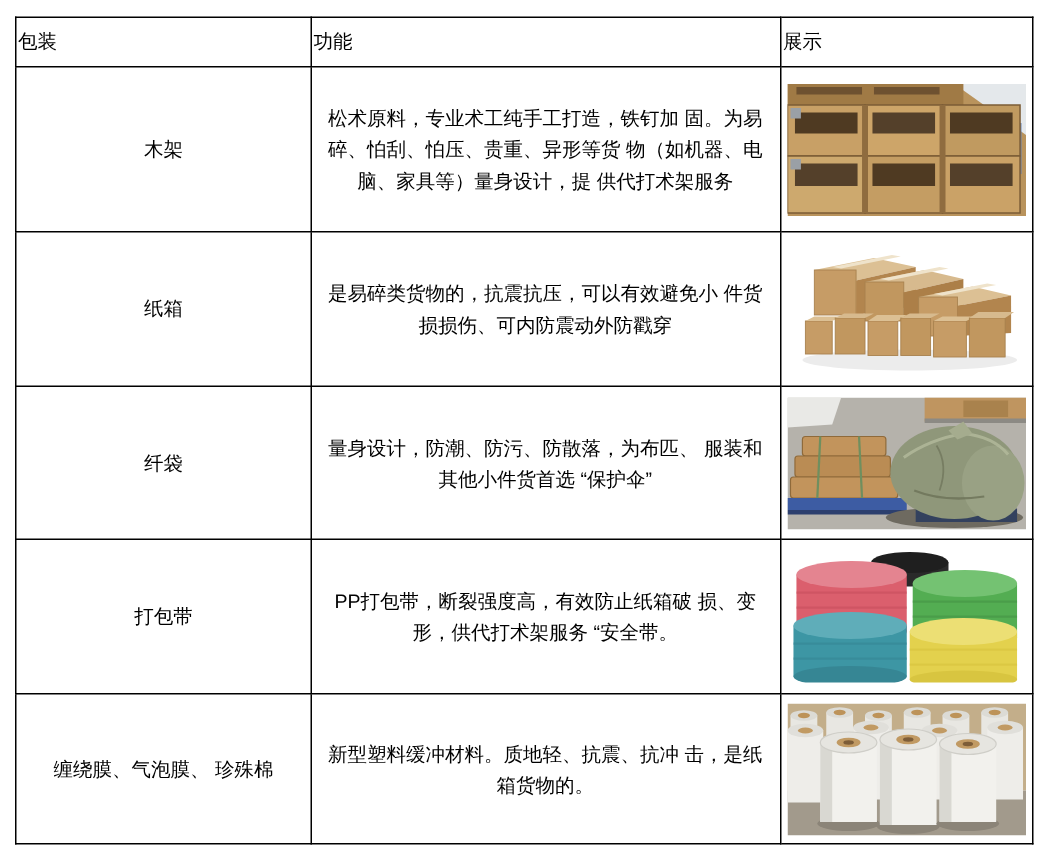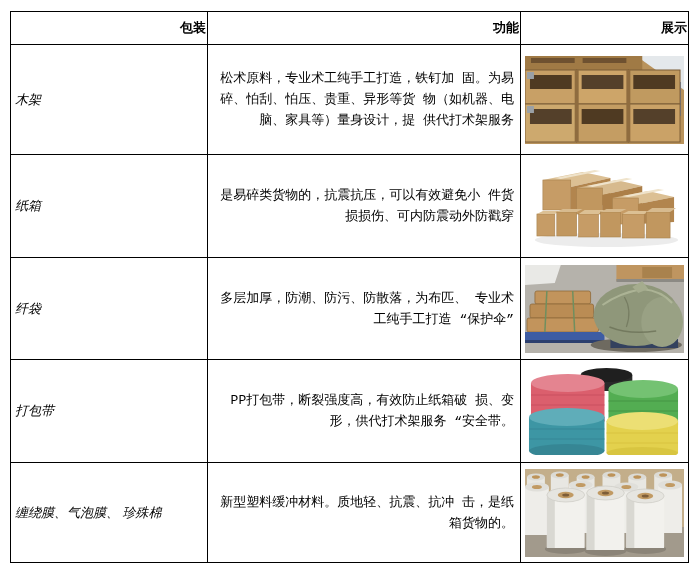--- a/index.html
+++ b/index.html
@@ -12,28 +12,28 @@
     position:absolute;left:10px;top:11px;
     border-collapse:collapse;table-layout:fixed;
   }
   .pack-table col.c1{width:197px;}
   .pack-table col.c2{width:313px;}
   .pack-table col.c3{width:168px;}
   .pack-table th,.pack-table td{
     border:1px solid #000;font-size:13px;font-weight:normal;
     overflow:hidden;
   }
-  .pack-table th{height:30px;text-align:right;vertical-align:middle;font-weight:bold;}
+  .pack-table th{height:30px;text-align:left;vertical-align:middle;}
   tr.row-1{height:110px;}
   tr.row-2{height:103px;}
   tr.row-3{height:102px;}
   tr.row-4{height:103px;padding-left:40px;}
   tr.row-5{height:100px;}
-  td.cell-pack{text-align:left;vertical-align:middle;padding:0 4px;font-style:italic;}
-  td.cell-func{text-align:right;vertical-align:middle;padding:2px 6px 2px 5px;line-height:21px;font-family:Liberation Mono, monospace;}
+  td.cell-pack{text-align:center;vertical-align:middle;padding:0 4px;}
+  td.cell-func{text-align:center;vertical-align:middle;padding:2px 6px 2px 5px;line-height:21px;}
   td.cell-photo{text-align:center;vertical-align:middle;padding:0;}
   .photo{display:inline-block;width:159px;height:88px;vertical-align:middle;line-height:0;}
   .photo svg{width:100%;height:100%;display:block;}
 </style>
 </head>
 <body>
 
 <table class="pack-table">
   <colgroup>
       <col class="c1">
@@ -119,21 +119,21 @@
             <polygon points="98,52 104,49 126,49 120,52" fill="#dcc094"></polygon>
             <rect x="122" y="50" width="24" height="26" fill="#c1975f" stroke="#a8824f" stroke-width="0.6"></rect>
             <polygon points="122,50 128,46 152,46 146,50" fill="#d7ba8e"></polygon>
           </svg>
         </span>
       </td>
     </tr>
 
     <tr class="row-3">
       <td class="cell-pack">纤袋</td>
-      <td class="cell-func">多层加厚，防潮、防污、防散落，为布匹、 专业术工纯手工打造 “保护伞”</td>
+      <td class="cell-func">量身设计，防潮、防污、防散落，为布匹、 服装和其他小件货首选 “保护伞”</td>
       <td class="cell-photo">
         <span class="photo" aria-label="woven-fiber-bags-warehouse-photo">
           <svg viewBox="0 0 160 88" preserveAspectRatio="none">
             <rect x="0" y="0" width="160" height="88" fill="#b5b2ab"></rect>
             <polygon points="0,0 36,0 30,18 0,20" fill="#e9e9e6"></polygon>
             <rect x="92" y="0" width="68" height="16" fill="#bf9560"></rect>
             <rect x="118" y="2" width="30" height="11" fill="#a9824d"></rect>
             <rect x="92" y="14" width="68" height="3" fill="#8c8a84"></rect>
 
             <rect x="10" y="26" width="56" height="13" rx="2" fill="#c2945c" stroke="#8f6a3a" stroke-width="0.8"></rect>

